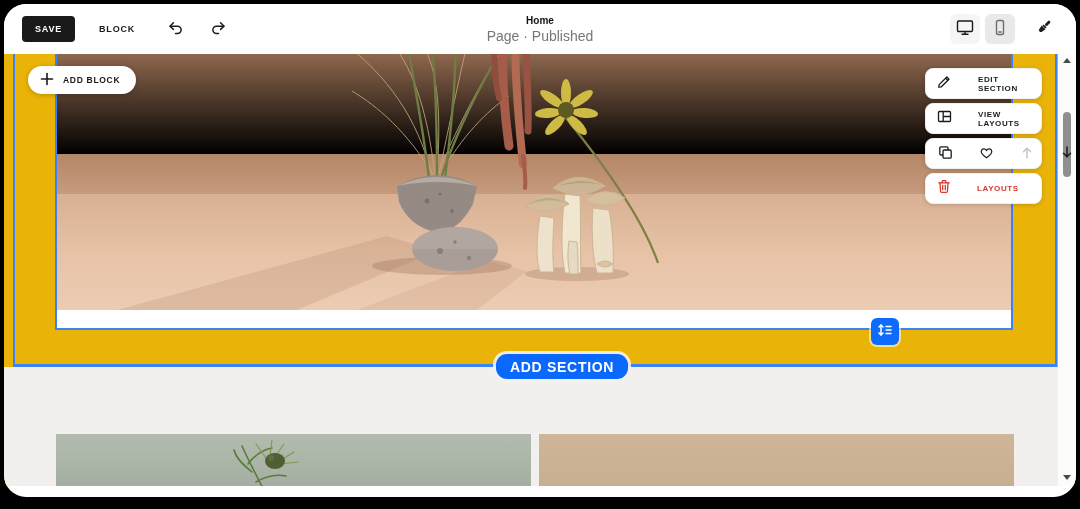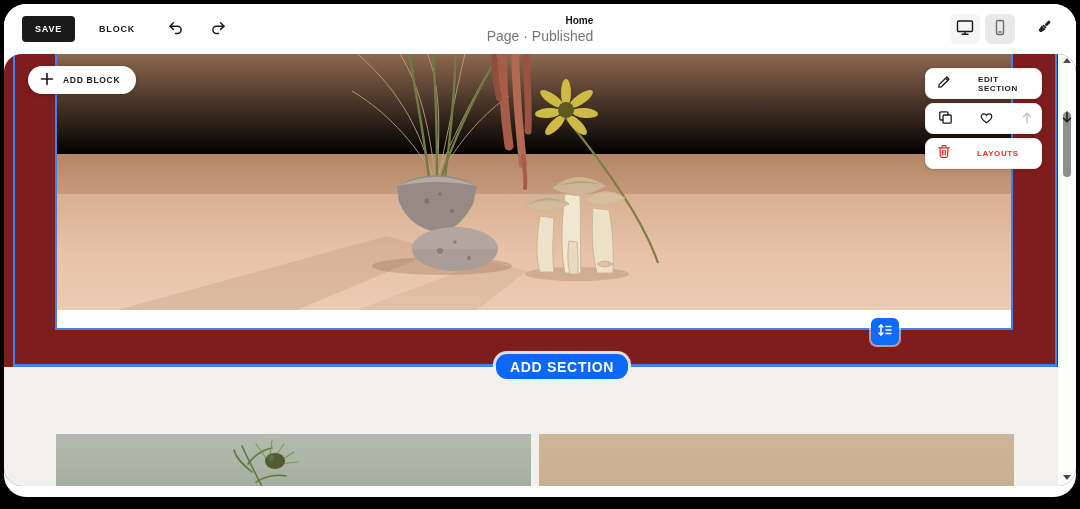--- a/index.html
+++ b/index.html
@@ -13,33 +13,33 @@
              display:flex; align-items:center; padding:0 18px; z-index:30; }
   .tb-left { display:flex; align-items:center; gap:24px; }
   .save-btn { background:#1a1a1a; color:#fff; border:none; border-radius:4px;
               font-size:9px; font-weight:bold; letter-spacing:.8px; padding:8px 13px;
               font-family:inherit; cursor:pointer; }
   .exit-btn { background:none; border:none; font-size:9px; font-weight:bold;
               letter-spacing:.8px; color:#1a1a1a; font-family:inherit; cursor:pointer; }
   .icon-btn { background:none; border:none; cursor:pointer; display:flex;
               align-items:center; justify-content:center; padding:4px; }
   .tb-center { position:absolute; left:50%; top:50%; transform:translate(-50%,-50%);
-               text-align:right; }
+               text-align:center; }
   .tb-title { font-size:10px; font-weight:bold; color:#111; }
   .tb-status { font-size:14px; color:#767676; margin-top:2px; }
   .tb-right { margin-left:auto; display:flex; align-items:center; gap:5px; }
   .device-btn { width:30px; height:30px; border:none; border-radius:6px; cursor:pointer;
                 display:flex; align-items:center; justify-content:center; }
   .device-desktop { background:#f5f5f5; }
   .device-mobile  { background:#e9e9e9; }
   .brush-btn { margin-left:9px; }
 
   
   .canvas { position:absolute; left:0; top:50px; right:0; bottom:11px;
-            background:#7f1d1d; overflow:hidden;border-radius:18px; }
+            background:#eab308; overflow:hidden; }
   .outer-border { position:absolute; left:9px; width:1044px; top:-20px; height:332px;
                   border:2px solid #3b82f6; pointer-events:none; }
   .inner-border { position:absolute; left:51px; width:958px; top:-20px; height:296px;
                   border:2px solid #3b82f6; background:#fff; }
   .hero { position:absolute; inset:0; overflow:hidden; }
   .hero svg { display:block; }
 
   .add-block-btn { position:absolute; left:24px; top:12px; height:28px; padding:0 16px 0 12px;
                    background:#fff; border:none; border-radius:14px; display:flex;
                    align-items:center; gap:9px; font-size:8.5px; font-weight:bold;
@@ -256,20 +256,30 @@
 
     <div class="section-menu">
       <div class="menu-card">
         <span>
           <svg width="15" height="15" viewBox="0 0 15 15" fill="none" stroke="#1a1a1a" stroke-width="1.3" stroke-linejoin="round">
             <path d="M2.2 10.6 L9.8 3 L12 5.2 L4.4 12.8 L1.8 13.2 Z"></path>
             <line x1="8.6" y1="4.2" x2="10.8" y2="6.4"></line>
           </svg>
         </span>
         <span class="menu-label">EDIT SECTION</span>
+      </div>
+      <div class="menu-card">
+        <span>
+          <svg width="15" height="15" viewBox="0 0 15 15" fill="none" stroke="#1a1a1a" stroke-width="1.3">
+            <rect x="1.5" y="2.5" width="12" height="10" rx="1"></rect>
+            <line x1="6.2" y1="2.5" x2="6.2" y2="12.5"></line>
+            <line x1="6.2" y1="7.5" x2="13.5" y2="7.5"></line>
+          </svg>
+        </span>
+        <span class="menu-label">VIEW LAYOUTS</span>
       </div>
       <div class="menu-card icon-row">
         <button class="mini-btn">
           <span>
             <svg width="15" height="15" viewBox="0 0 15 15" fill="none" stroke="#1a1a1a" stroke-width="1.3">
               <rect x="1.8" y="1.8" width="8.2" height="8.2" rx="1.2"></rect>
               <rect x="5" y="5" width="8.2" height="8.2" rx="1.2" fill="#fff"></rect>
             </svg>
           </span>
         </button>

